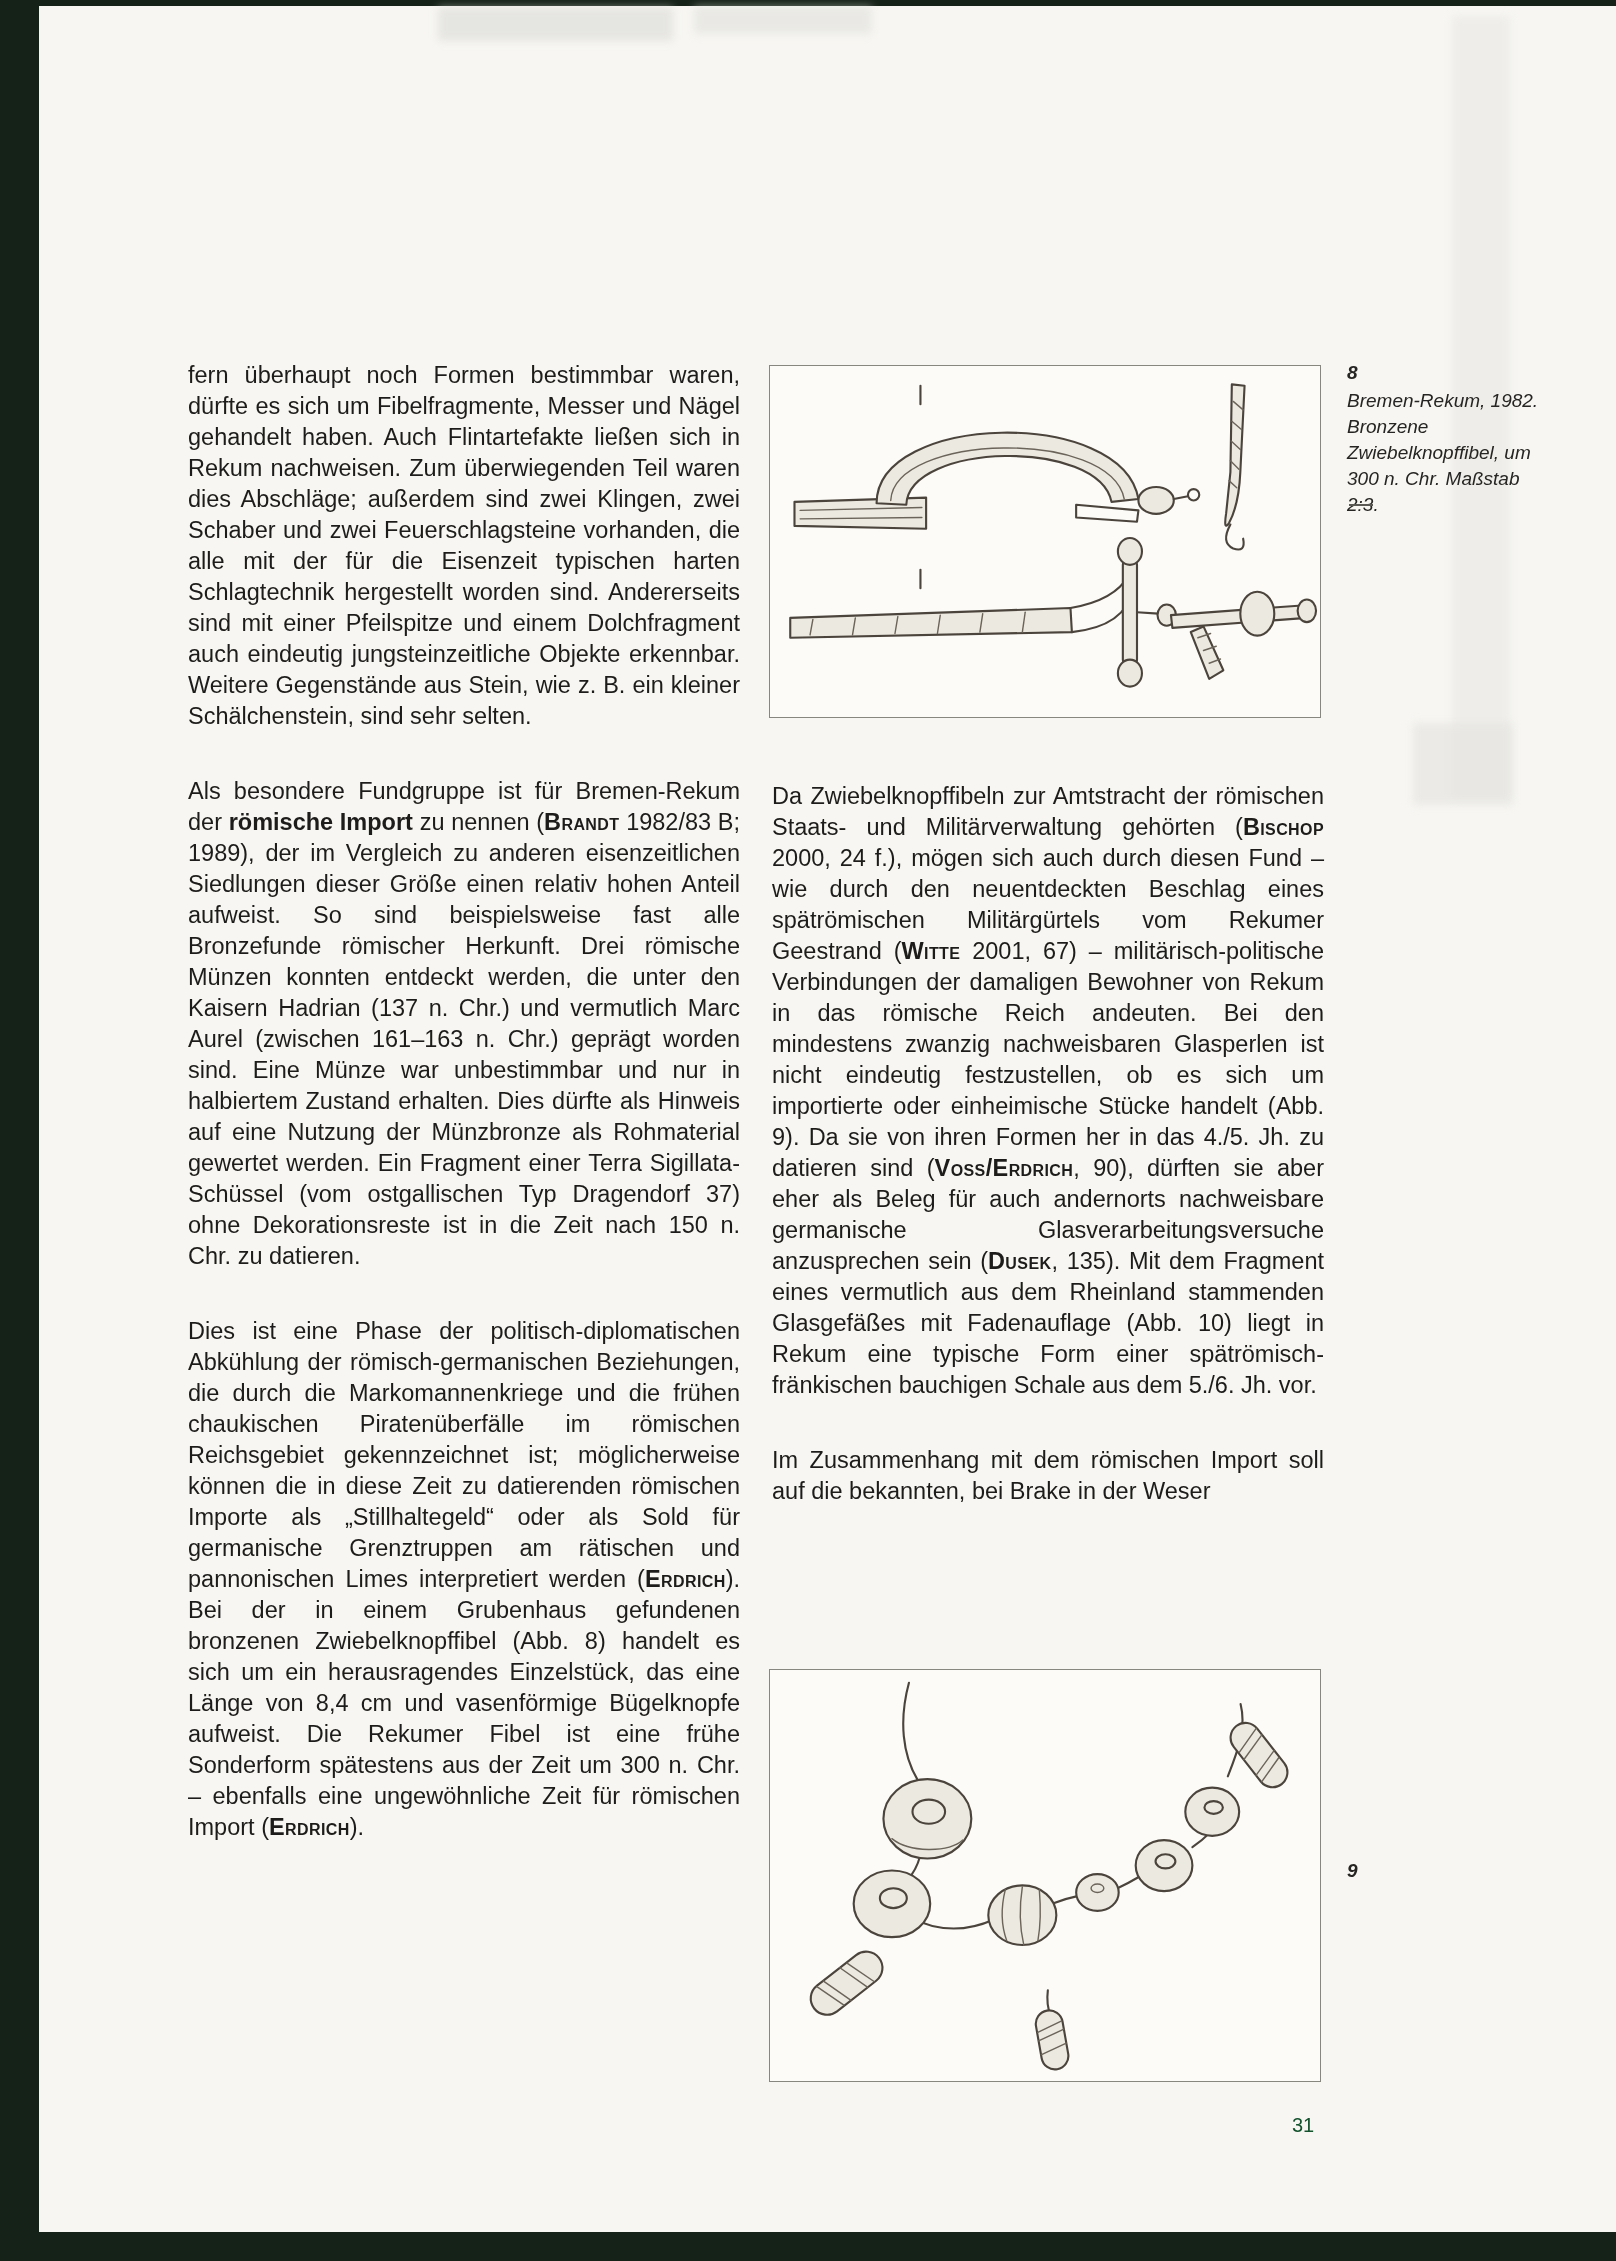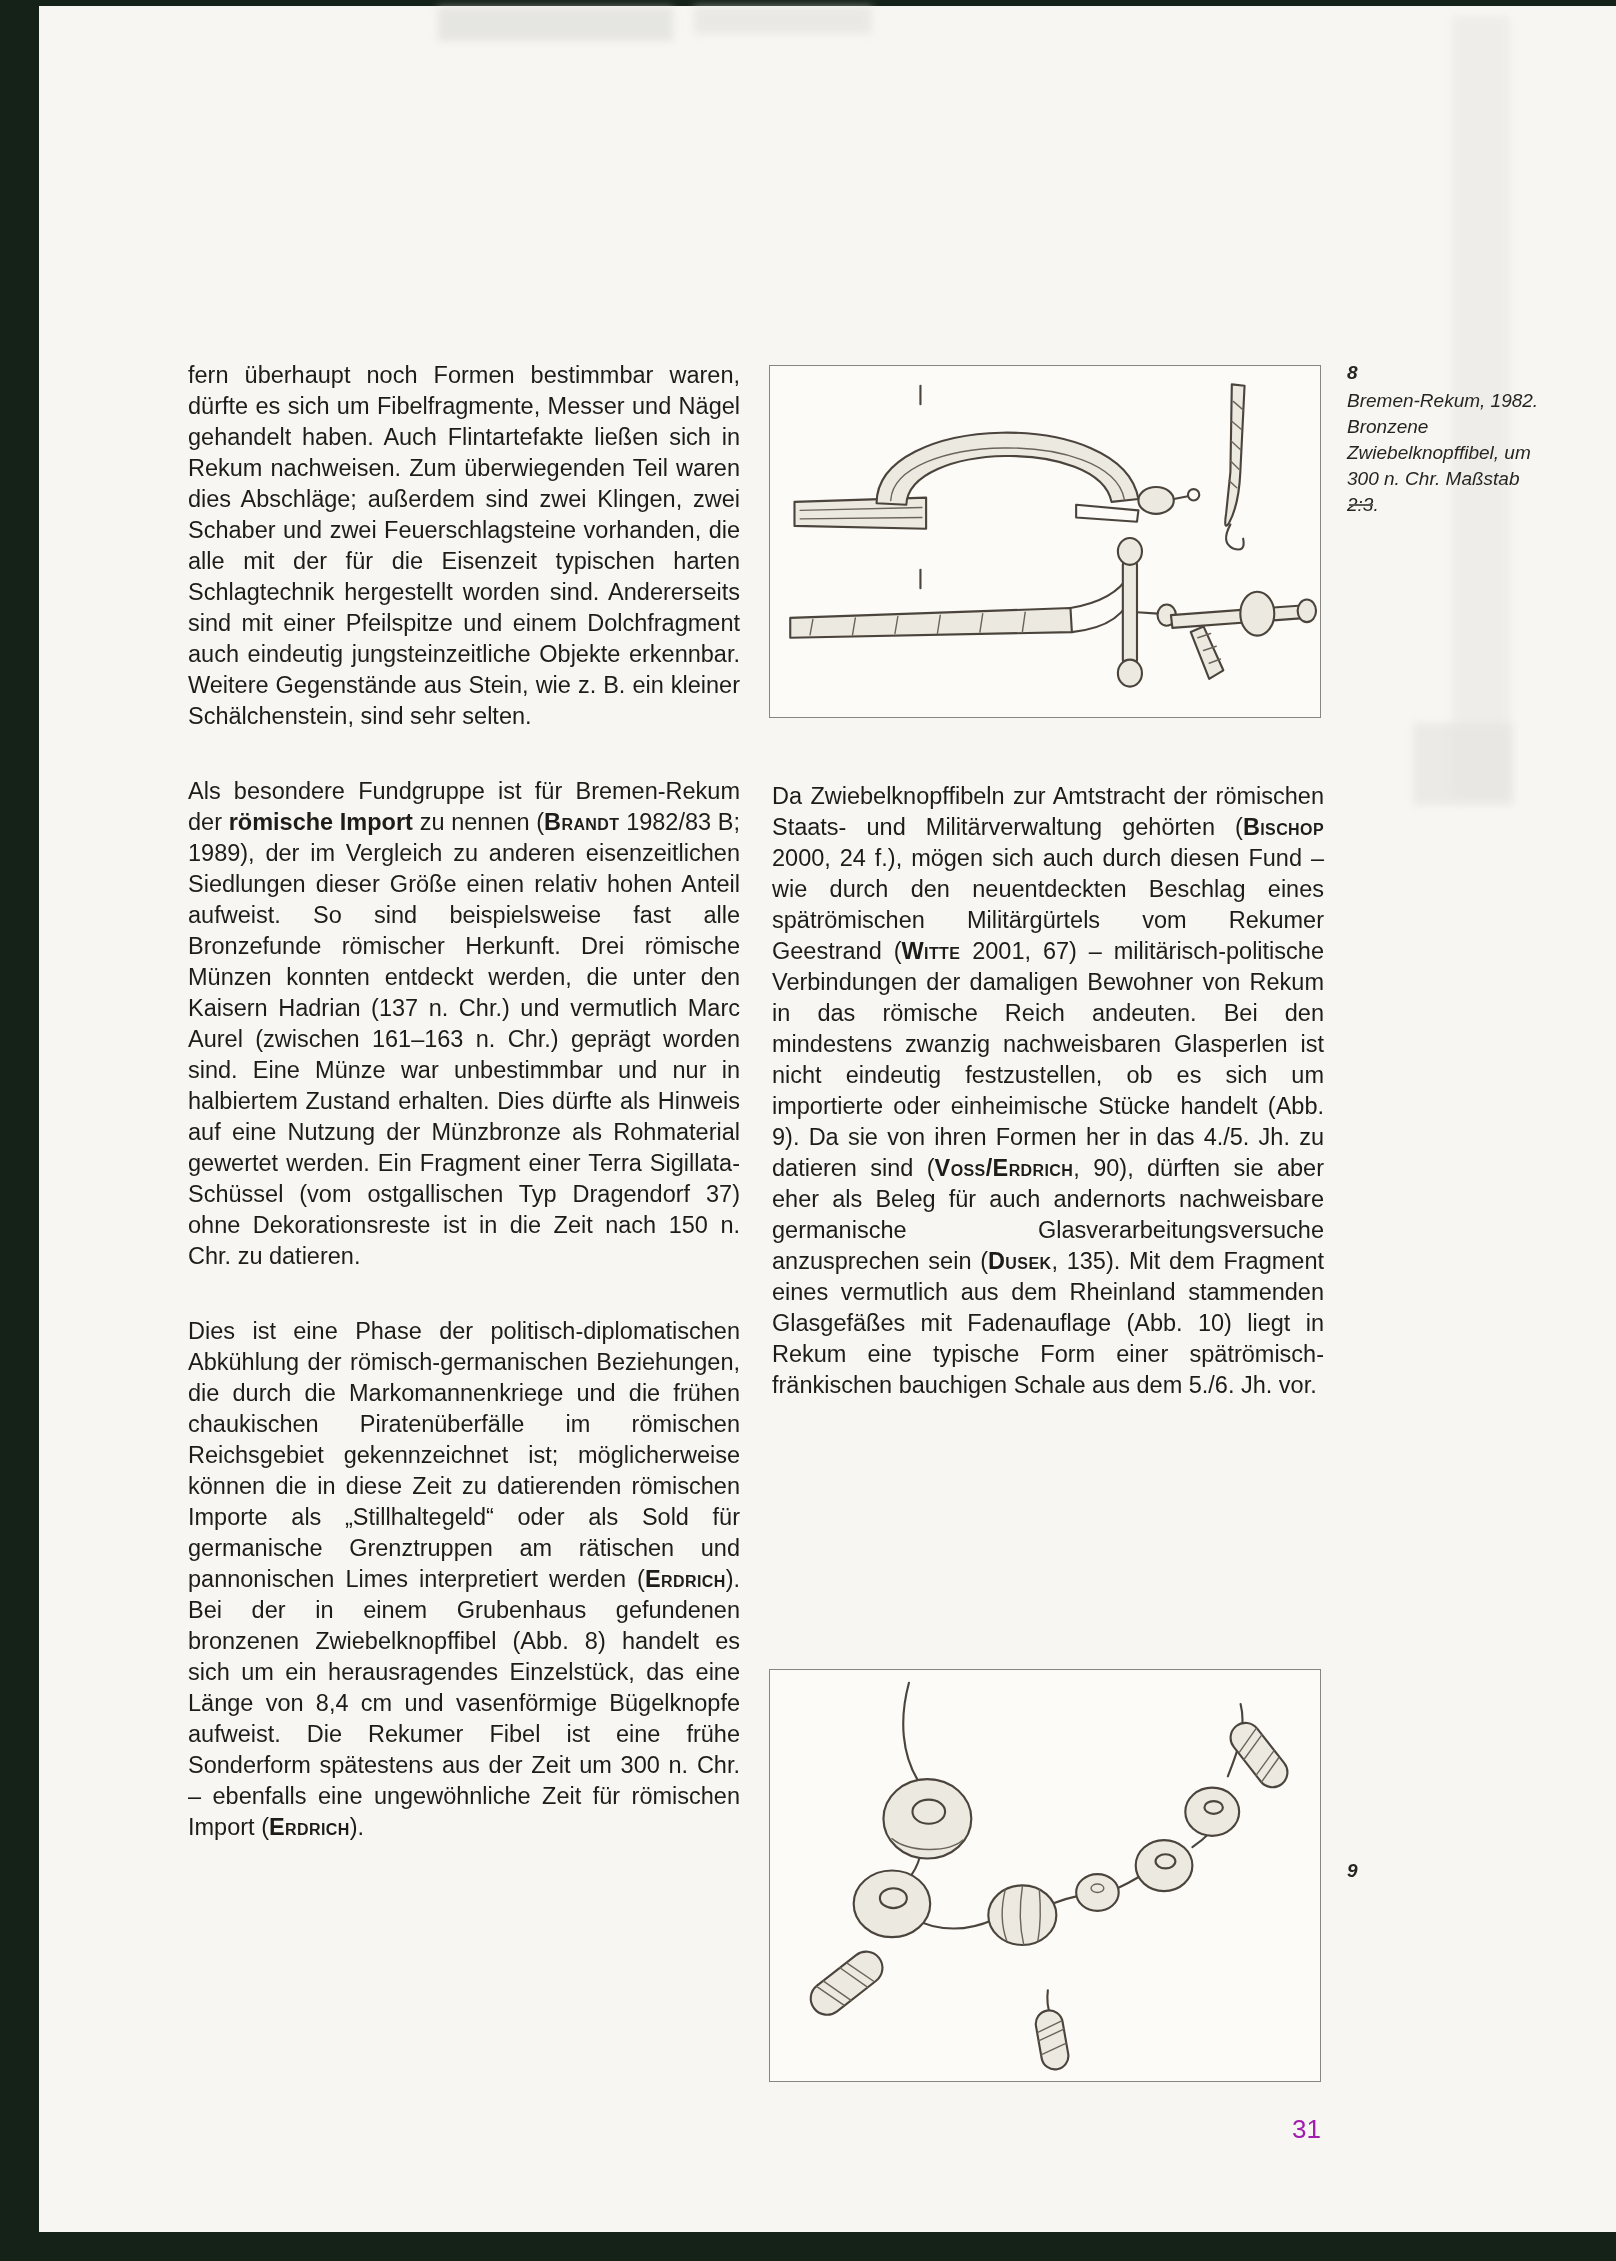--- a/index.html
+++ b/index.html
@@ -39,21 +39,21 @@
     font-style:italic;
     font-size:19px;line-height:26px;
     color:#262523;
   }
   .cap-num{font-weight:bold;margin-bottom:2.1px;}
   .caption-rule{
     position:absolute;width:24px;height:2.1px;background:#5a5953;
   }
   .page-num{
     position:absolute;
-    font-size:26px;color:#a21caf;
+    font-size:20px;color:#14532d;
   }
   .sketch{stroke:#4b443c;fill:none;stroke-width:3;stroke-linecap:round;stroke-linejoin:round;}
   .sketch-fill{stroke:#4b443c;fill:#ece9e1;stroke-width:3;stroke-linejoin:round;}
   .sketch-thin{stroke:#6b645a;fill:none;stroke-width:2;stroke-linecap:round;}
 </style>
 </head>
 <body>
 
 <div class="page">
 
@@ -122,20 +122,21 @@
   </div>
 
   <div class="caption" style="left:1308px;top:354px;width:203px;">
     <div class="cap-num">8</div>
     <div class="cap-text">Bremen-Rekum, 1982. Bronzene Zwiebelknopffibel, um 300 n. Chr. Maßstab 2:3.</div>
   </div>
   <div class="caption-rule" style="left:1310px;top:498px;"></div>
 
   <div class="col" style="left:733px;top:775px;width:552px;">
       <p><span>Da Zwiebelknopffibeln zur Amtstracht der römischen Staats- und Militärverwaltung gehörten (</span><span class="sc">Bischop</span><span> 2000, 24 f.), mögen sich auch durch diesen Fund – wie durch den neuentdeckten Beschlag eines spätrömischen Militärgürtels vom Rekumer Geestrand (</span><span class="sc">Witte</span><span> 2001, 67) – militärisch-politische Verbindungen der damaligen Bewohner von Rekum in das römische Reich andeuten. Bei den mindestens zwanzig nachweisbaren Glasperlen ist nicht eindeutig festzustellen, ob es sich um importierte oder einheimische Stücke handelt (Abb. 9). Da sie von ihren Formen her in das 4./5. Jh. zu datieren sind (</span><span class="sc">Voss/Erdrich</span><span>, 90), dürften sie aber eher als Beleg für auch andernorts nachweisbare germanische Glasverarbeitungsversuche anzusprechen sein (</span><span class="sc">Dusek</span><span>, 135). Mit dem Fragment eines vermutlich aus dem Rheinland stammenden Glasgefäßes mit Fadenauflage (Abb. 10) liegt in Rekum eine typische Form einer spätrömisch-fränkischen bauchigen Schale aus dem 5./6. Jh. vor.</span></p>
+      <p><span>Im Zusammenhang mit dem römischen Import soll auf die bekannten, bei Brake in der Weser</span></p>
     </div>
 
   <div class="fig-frame" style="left:730px;top:1663px;width:552px;height:413px;">
     <svg viewBox="0 0 776 580">
 
       <path class="sketch" d="M196 18 C182 70 186 120 210 158"></path>
       <path class="sketch" d="M214 252 C208 288 190 300 178 310"></path>
       <path class="sketch" d="M196 348 C240 372 280 368 316 352"></path>
       <path class="sketch" d="M398 330 C418 322 428 320 438 318"></path>
       <path class="sketch" d="M486 310 C504 302 514 296 524 290"></path>

